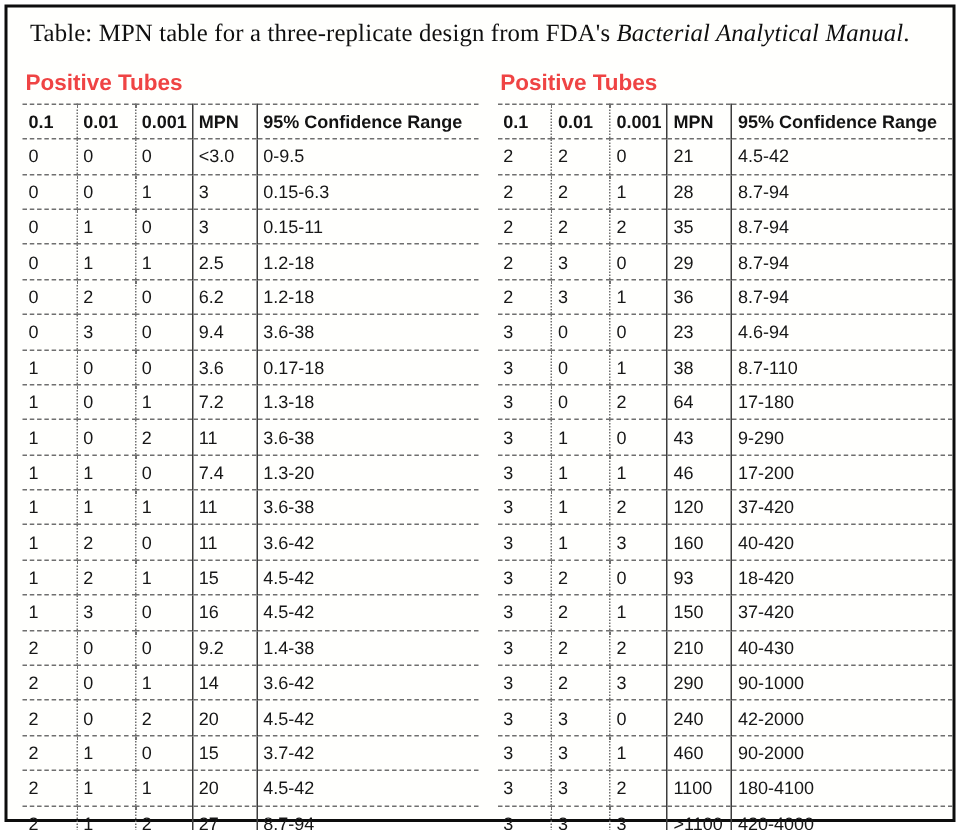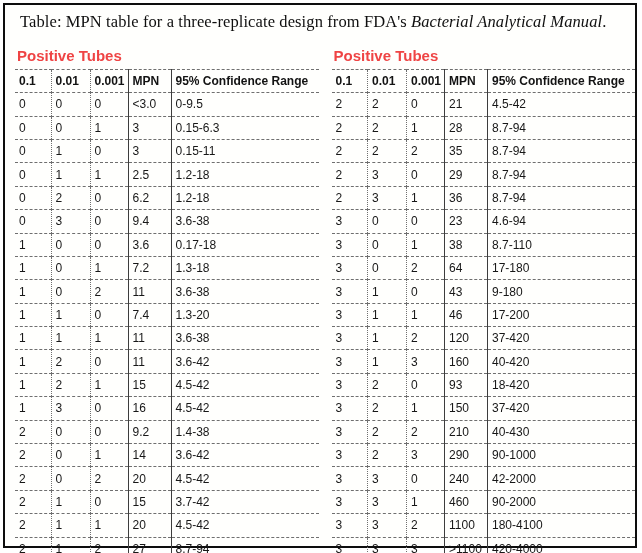--- a/index.html
+++ b/index.html
@@ -332,21 +332,21 @@
               <td>0</td>
               <td>2</td>
               <td>64</td>
               <td>17-180</td>
             </tr>
             <tr>
               <td>3</td>
               <td>1</td>
               <td>0</td>
               <td>43</td>
-              <td>9-180</td>
+              <td>9-290</td>
             </tr>
             <tr>
               <td>3</td>
               <td>1</td>
               <td>1</td>
               <td>46</td>
               <td>17-200</td>
             </tr>
             <tr>
               <td>3</td>

